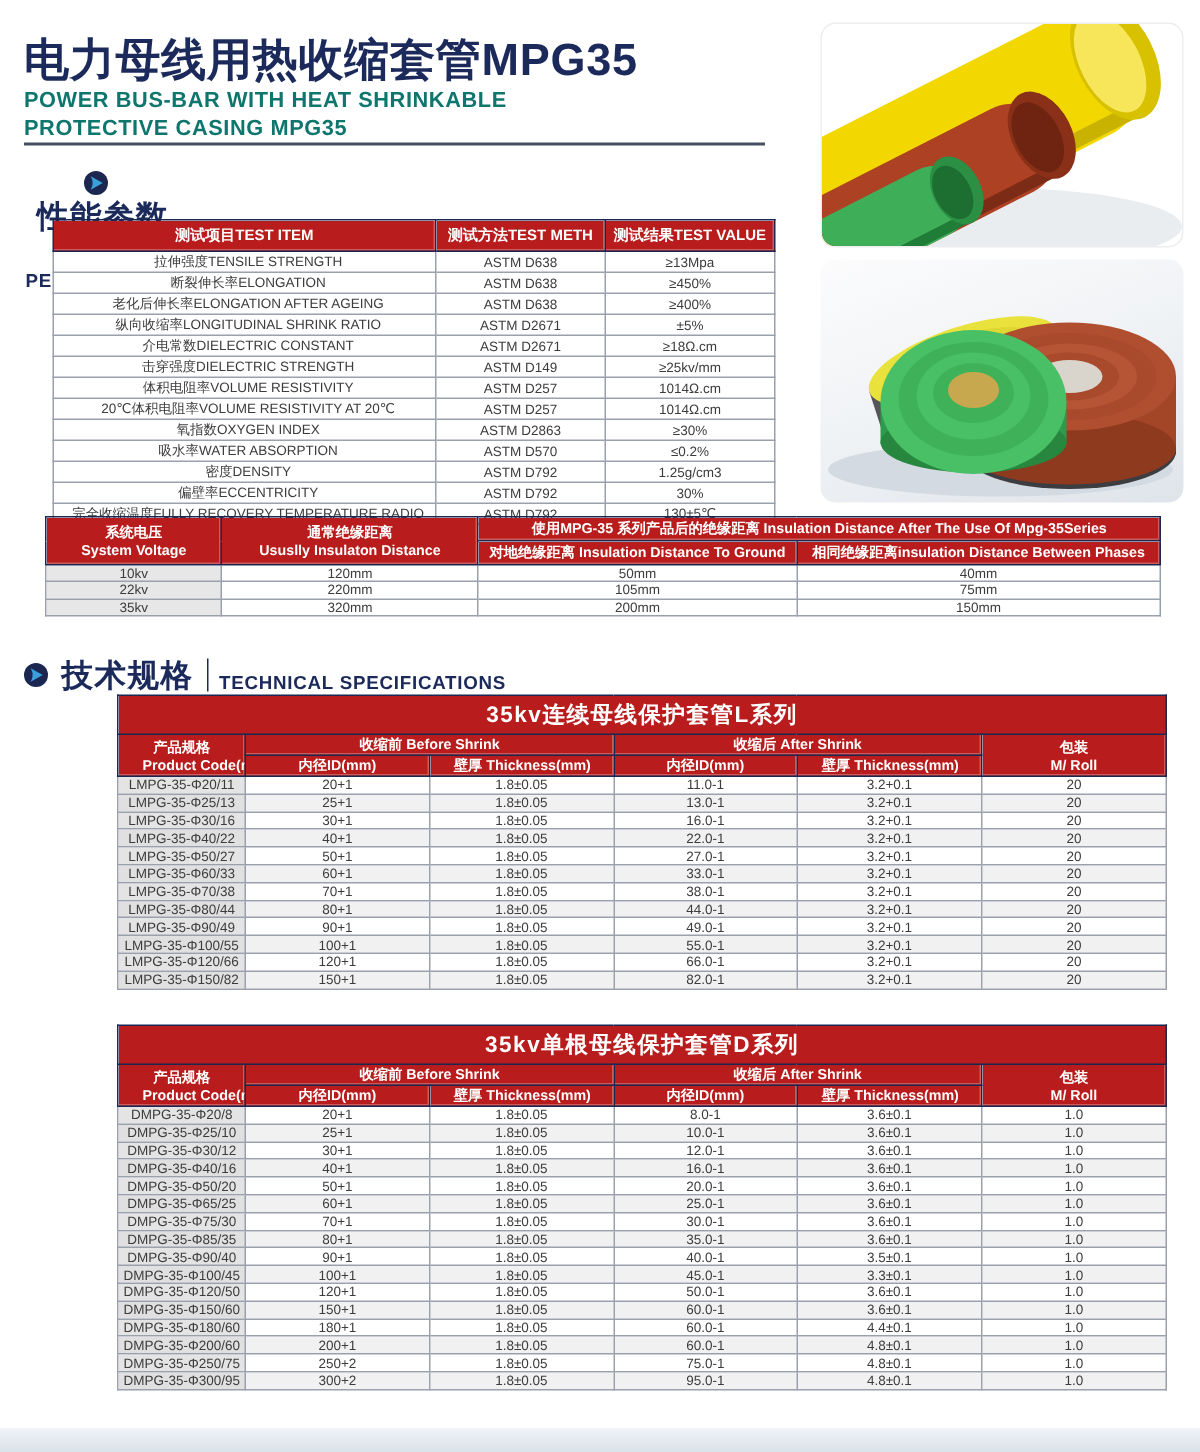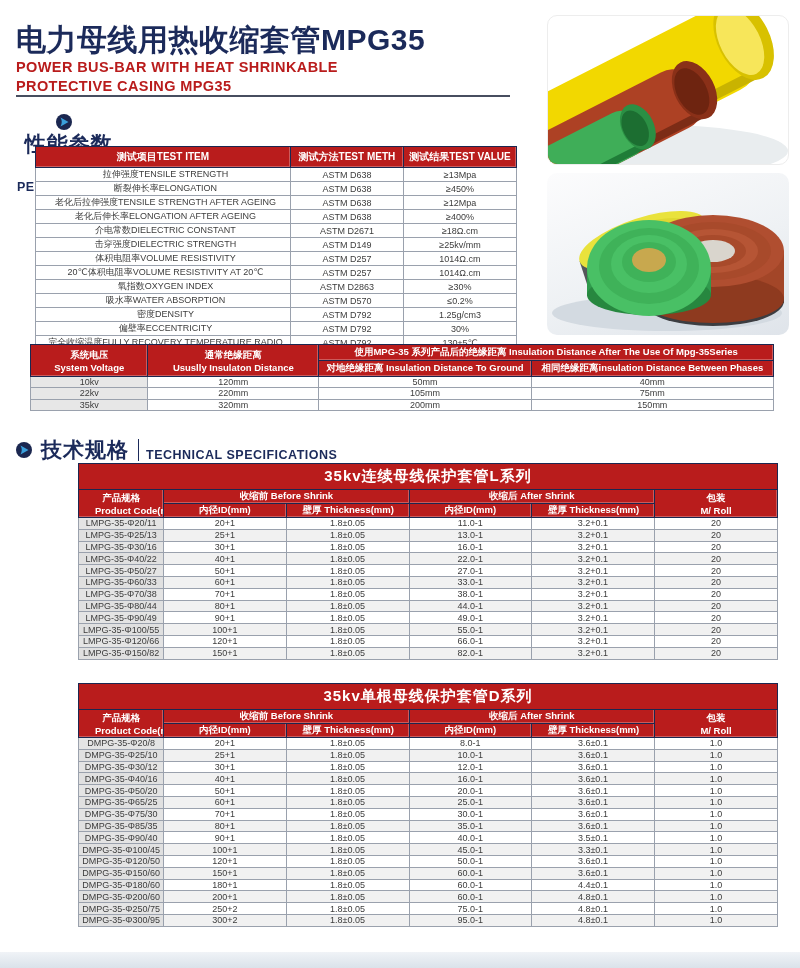--- a/index.html
+++ b/index.html
@@ -3,21 +3,21 @@
 <meta charset="utf-8">
 <style>
   * { margin:0; padding:0; box-sizing:border-box; }
   body { font-family:"Liberation Sans","DejaVu Sans",sans-serif; background:#fff; }
   .page { position:relative; width:800px; height:968px; background:#ffffff; overflow:hidden; }
 
   
   .title-cn { position:absolute; left:16px; top:20px; font-size:30px; font-weight:bold;
               color:#1b2a5a; letter-spacing:0.5px; }
   .subtitle { position:absolute; left:16px; top:58px; font-size:14.5px; font-weight:bold;
-              color:#b91c1c; line-height:1.28; letter-spacing:0.4px; }
+              color:#0f766e; line-height:1.28; letter-spacing:0.4px; }
   .title-rule { position:absolute; left:16px; top:95px; width:494px; height:0;
                 border-top:2px solid #474e5f; }
 
   
   .photo-card { position:absolute; border-radius:10px; overflow:hidden; }
   .photo-tubes { left:547px; top:15px; width:242px; height:150px; background:#ffffff; border:1px solid #ededed; }
   .photo-rolls { left:547px; top:173px; width:242px; height:162px;
                  background:linear-gradient(160deg,#fcfcfd 0%,#eef1f4 55%,#dfe4ea 100%); }
 
   
@@ -164,32 +164,32 @@
           <td>ASTM D638</td>
           <td>≥13Mpa</td>
         </tr>
 
         <tr>
           <td>断裂伸长率ELONGATION</td>
           <td>ASTM D638</td>
           <td>≥450%</td>
         </tr>
 
-        <tr>
-          <td>老化后拉伸强度TENSILE STRENGTH AFTER AGEING</td>
-          <td>ASTM D638</td>
-          <td>≥12Mpa</td>
-        </tr>
 
         <tr>
           <td>老化后伸长率ELONGATION AFTER AGEING</td>
           <td>ASTM D638</td>
           <td>≥400%</td>
         </tr>
 
+        <tr>
+          <td>纵向收缩率LONGITUDINAL SHRINK RATIO</td>
+          <td>ASTM D2671</td>
+          <td>±5%</td>
+        </tr>
 
         <tr>
           <td>介电常数DIELECTRIC CONSTANT</td>
           <td>ASTM D2671</td>
           <td>≥18Ω.cm</td>
         </tr>
 
         <tr>
           <td>击穿强度DIELECTRIC STRENGTH</td>
           <td>ASTM D149</td>

